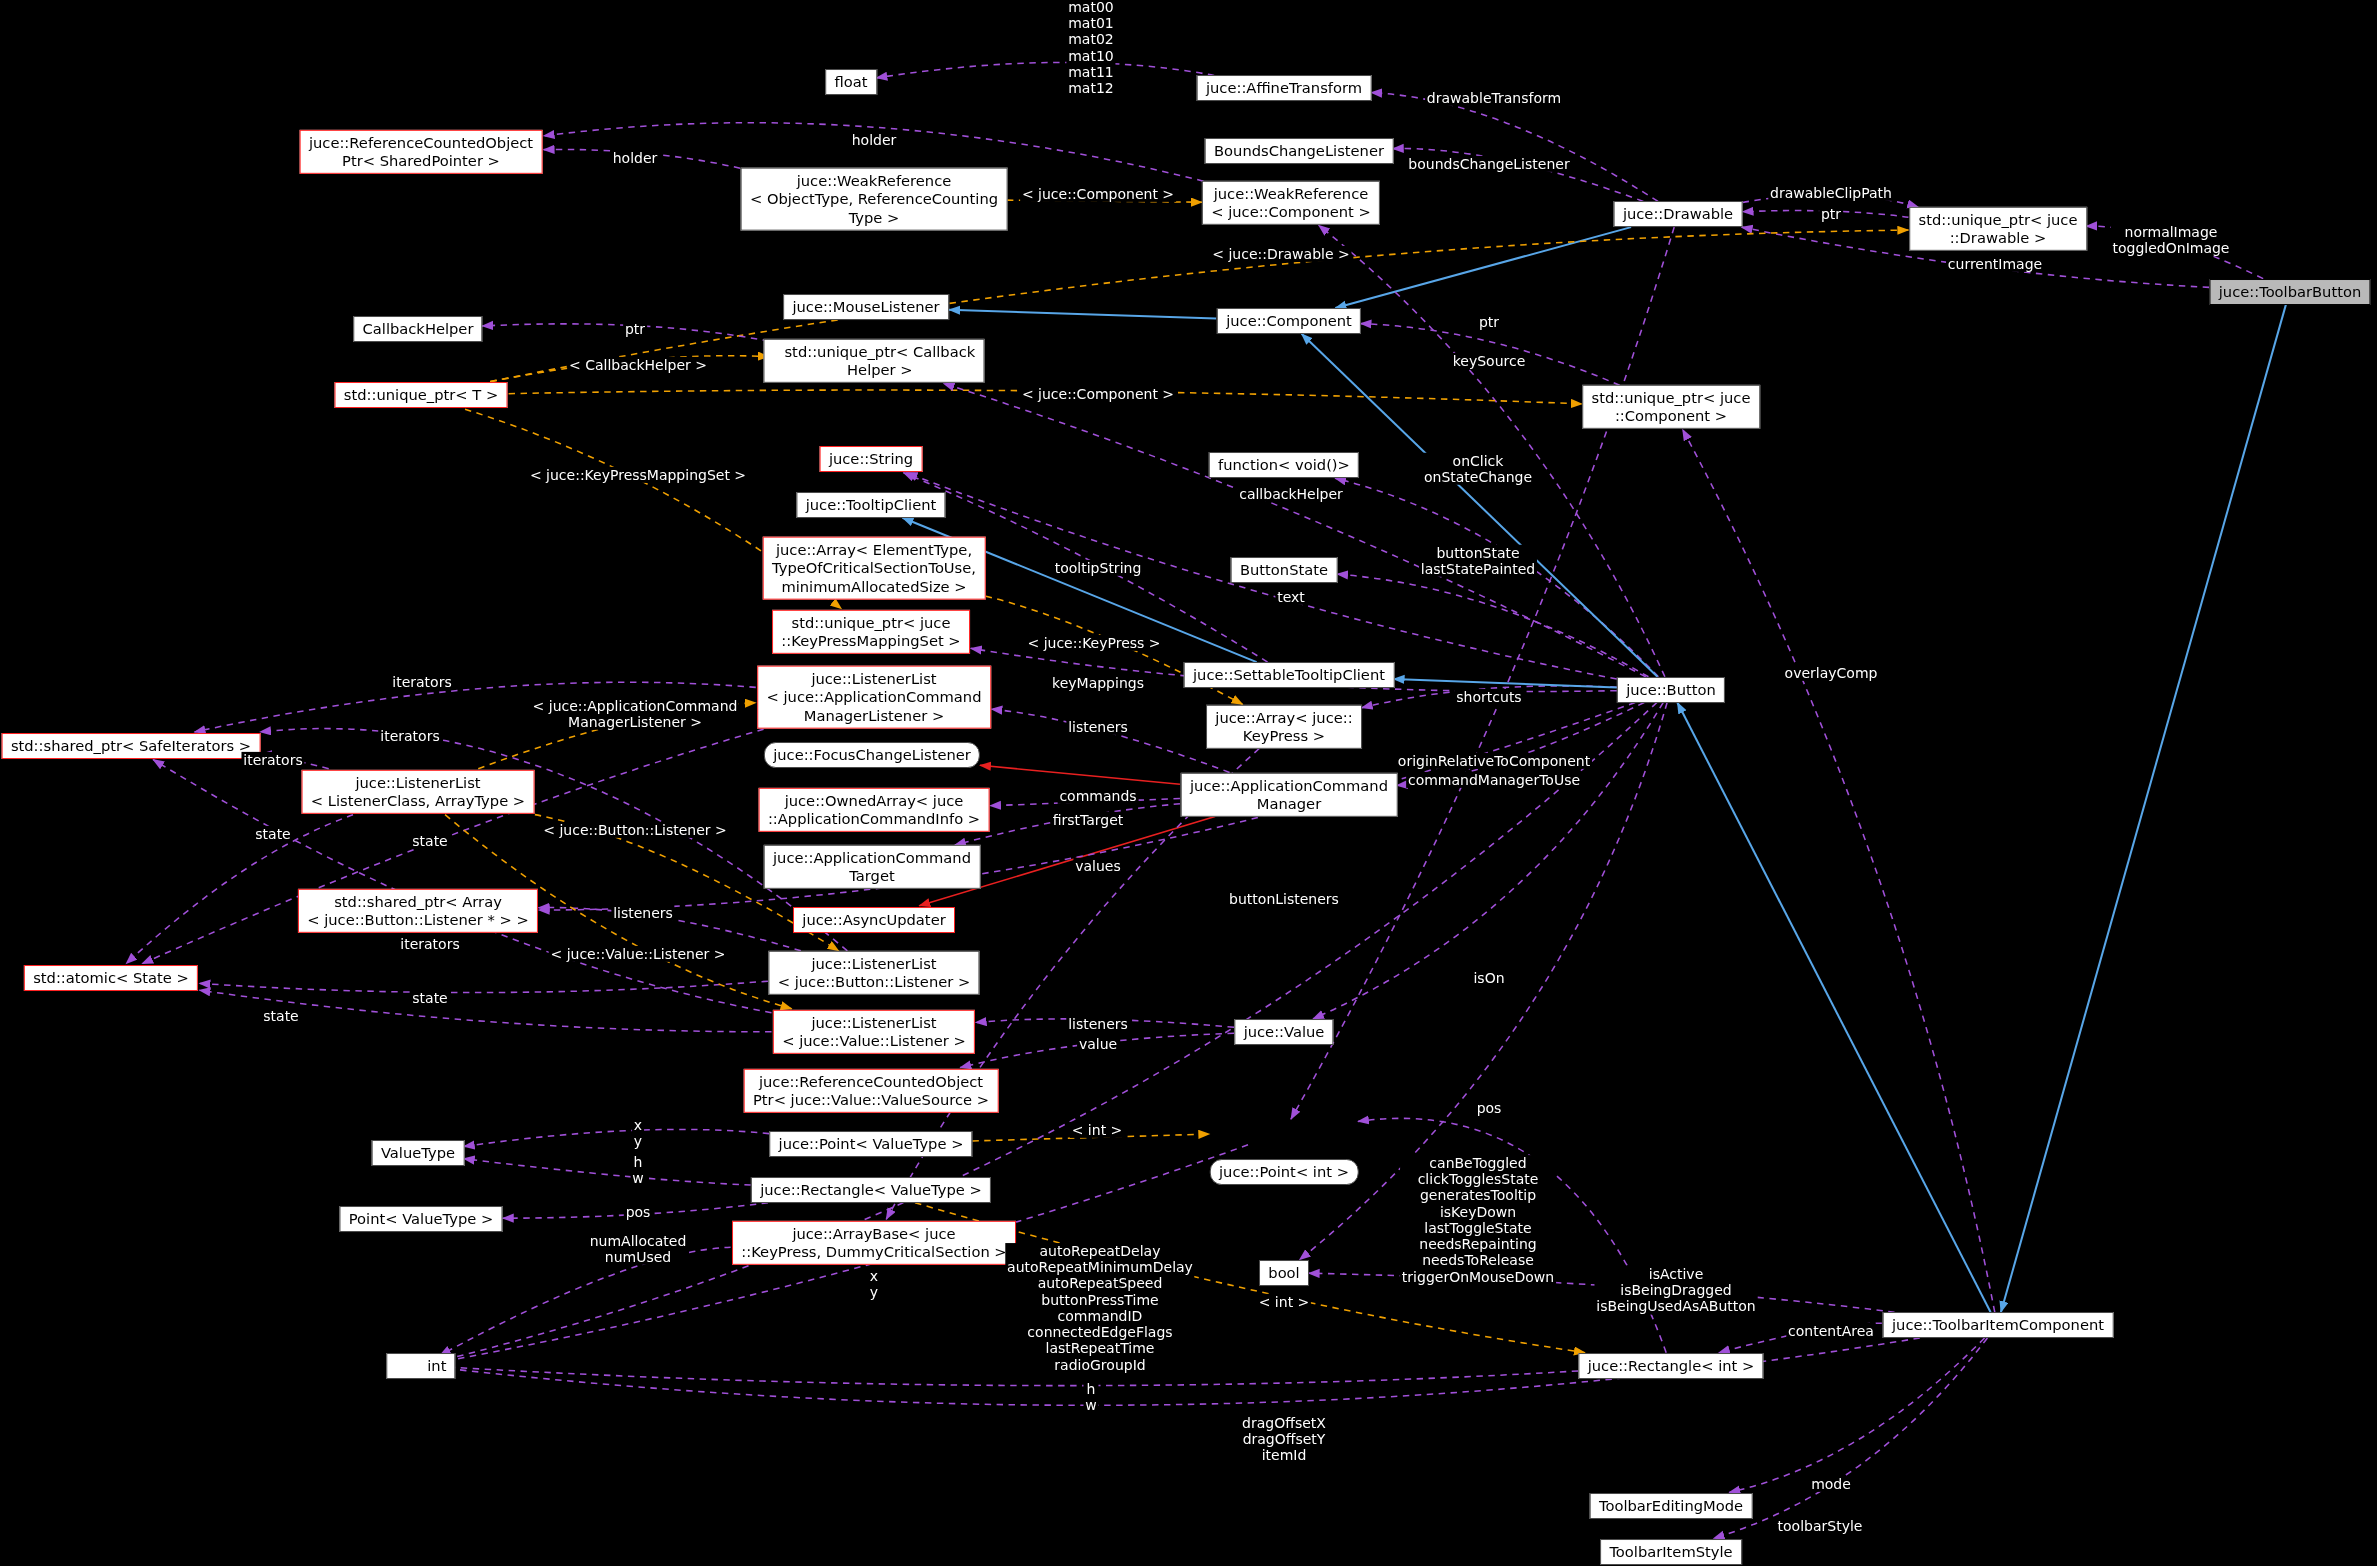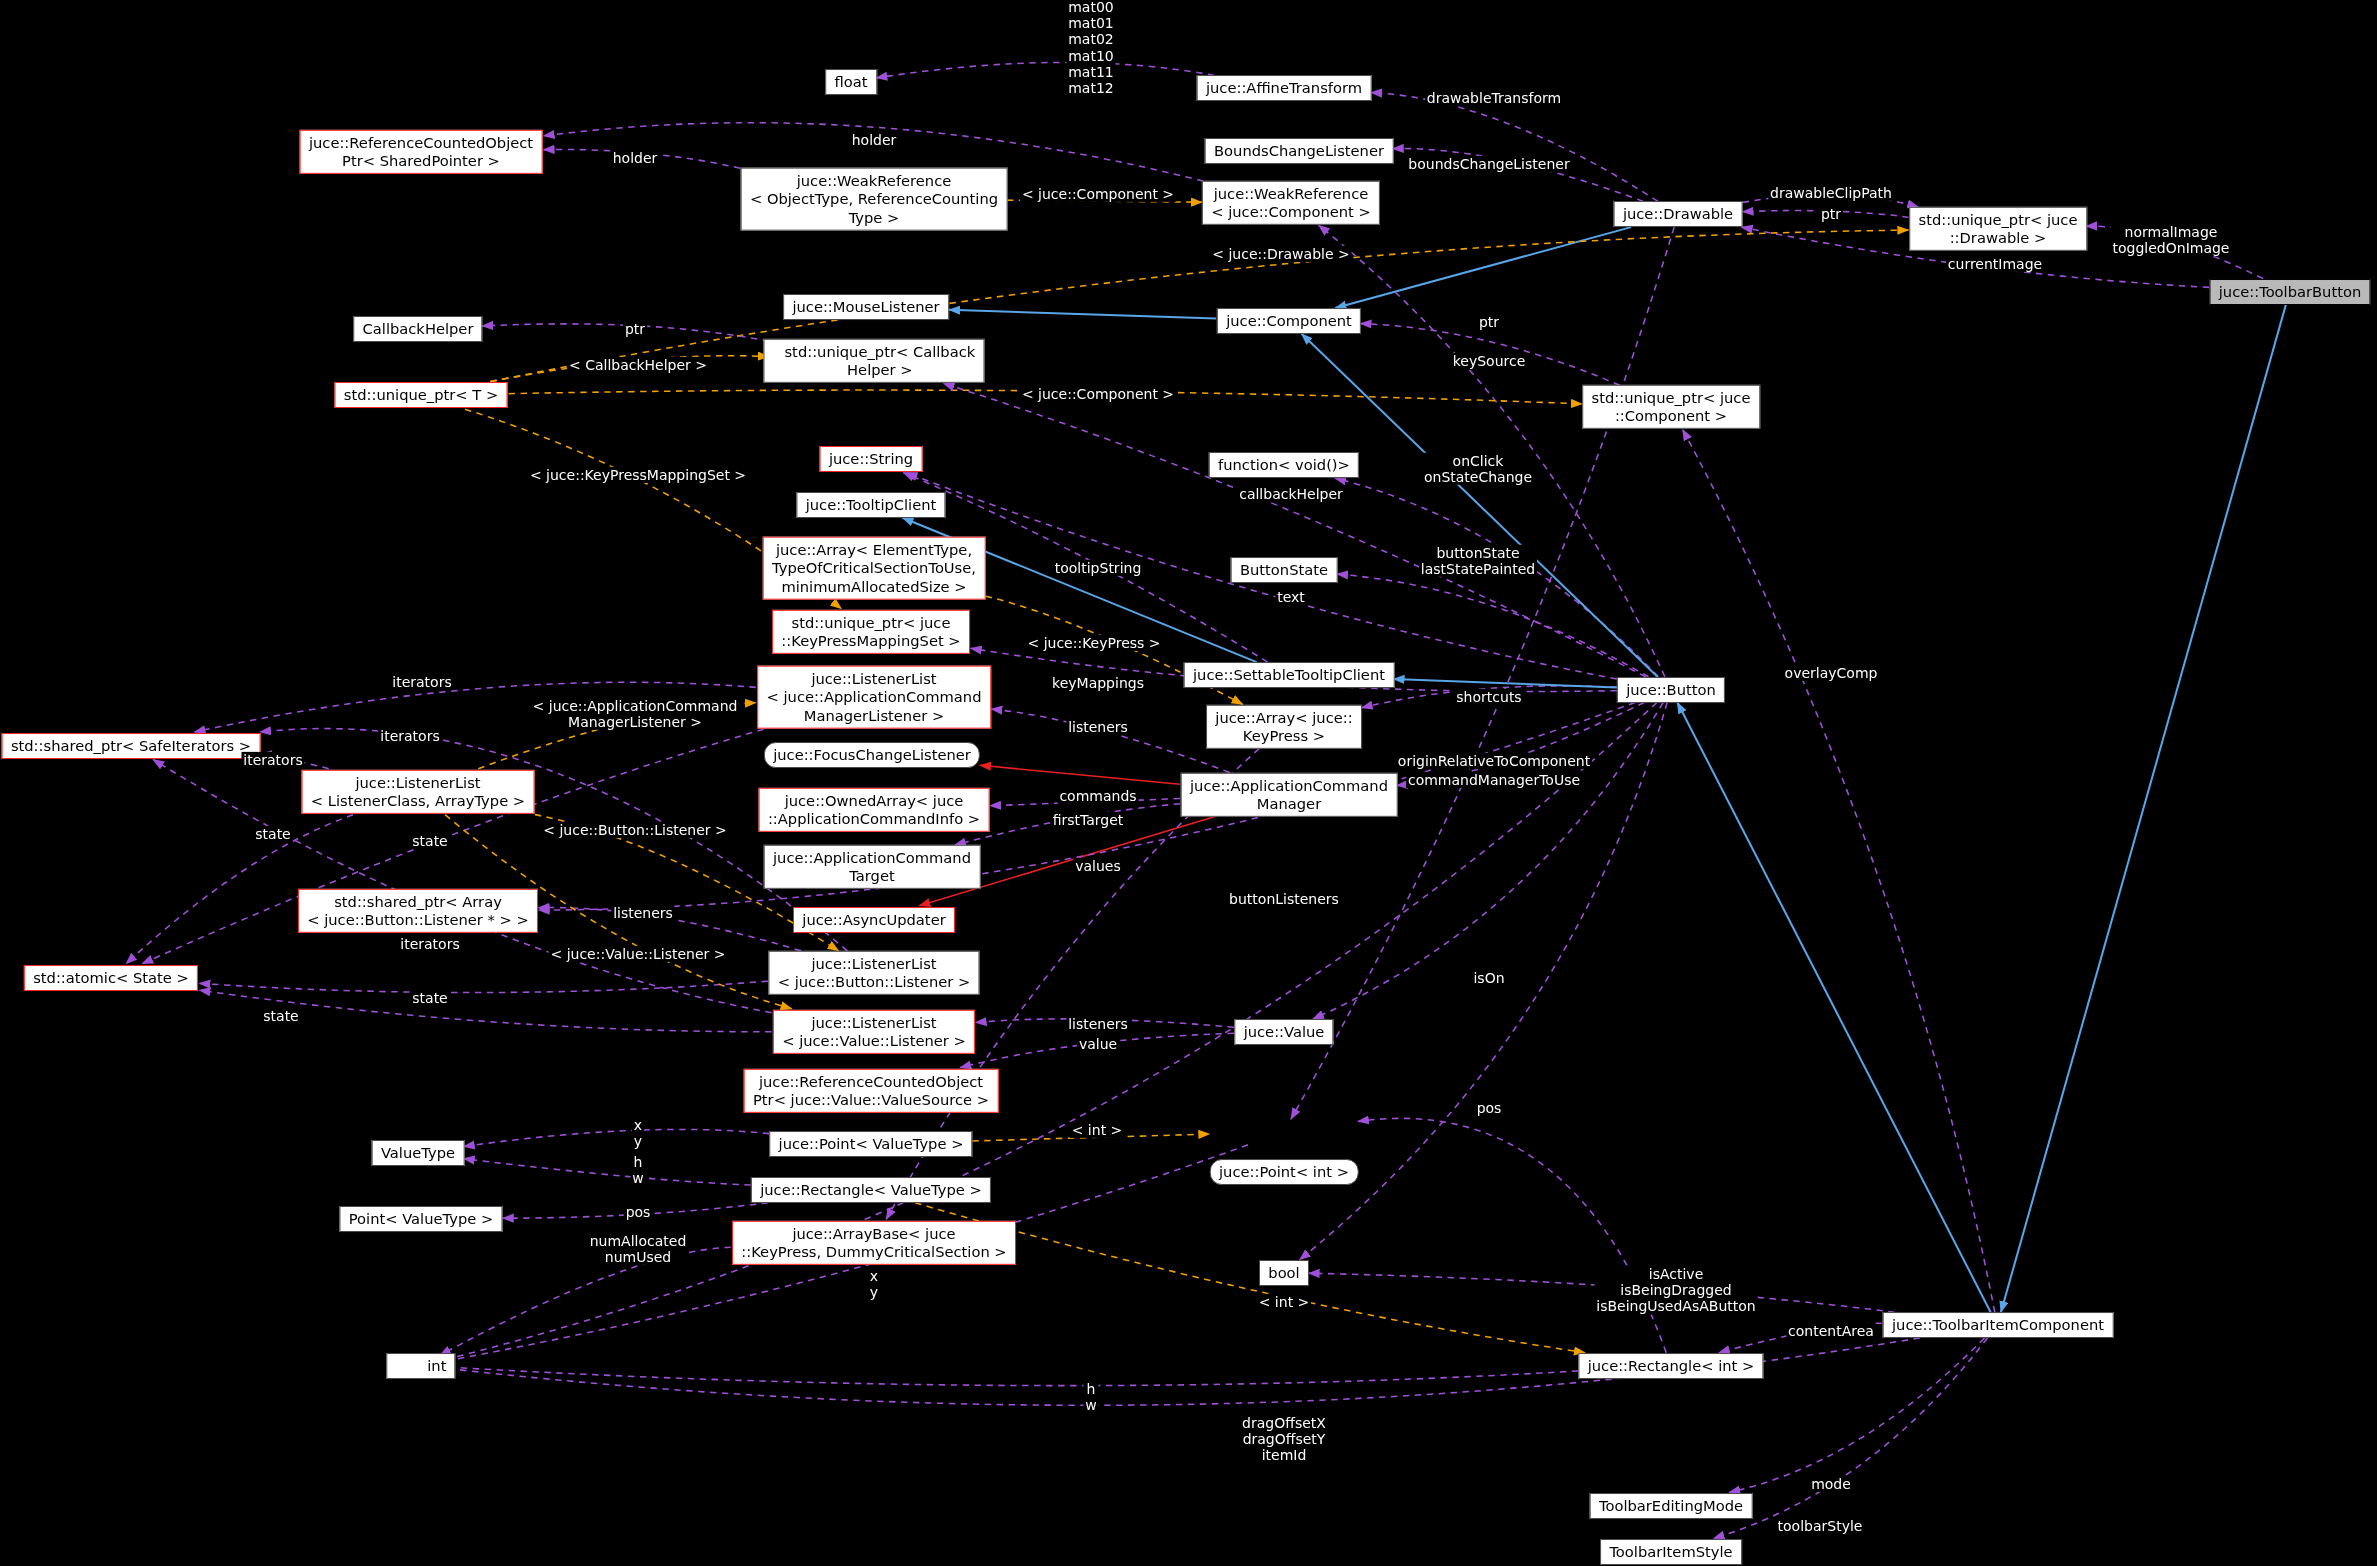--- a/index.html
+++ b/index.html
@@ -237,23 +237,39 @@
     <div class="edge-label" style="left: 1098px; top: 1044px;">value</div>
     <div class="edge-label" style="left: 1097px; top: 1130px;">&lt; int &gt;</div>
     <div class="edge-label" style="left: 638px; top: 1133px;">x
 y</div>
     <div class="edge-label" style="left: 638px; top: 1170px;">h
 w</div>
     <div class="edge-label" style="left: 638px; top: 1212px;">pos</div>
     <div class="edge-label" style="left: 1489px; top: 1108px;">pos</div>
     <div class="edge-label" style="left: 638px; top: 1249px;">numAllocated
 numUsed</div>
+    <div class="edge-label" style="left: 1478px; top: 1220px;">canBeToggled
+clickTogglesState
+generatesTooltip
+isKeyDown
+lastToggleState
+needsRepainting
+needsToRelease
+triggerOnMouseDown</div>
     <div class="edge-label" style="left: 874px; top: 1284px;">x
 y</div>
     <div class="edge-label" style="left: 1284px; top: 1302px;">&lt; int &gt;</div>
+    <div class="edge-label" style="left: 1100px; top: 1308px;">autoRepeatDelay
+autoRepeatMinimumDelay
+autoRepeatSpeed
+buttonPressTime
+commandID
+connectedEdgeFlags
+lastRepeatTime
+radioGroupId</div>
     <div class="edge-label" style="left: 1676px; top: 1290px;">isActive
 isBeingDragged
 isBeingUsedAsAButton</div>
     <div class="edge-label" style="left: 1831px; top: 1331px;">contentArea</div>
     <div class="edge-label" style="left: 1091px; top: 1397px;">h
 w</div>
     <div class="edge-label" style="left: 1284px; top: 1439px;">dragOffsetX
 dragOffsetY
 itemId</div>
     <div class="edge-label" style="left: 1831px; top: 1484px;">mode</div>

